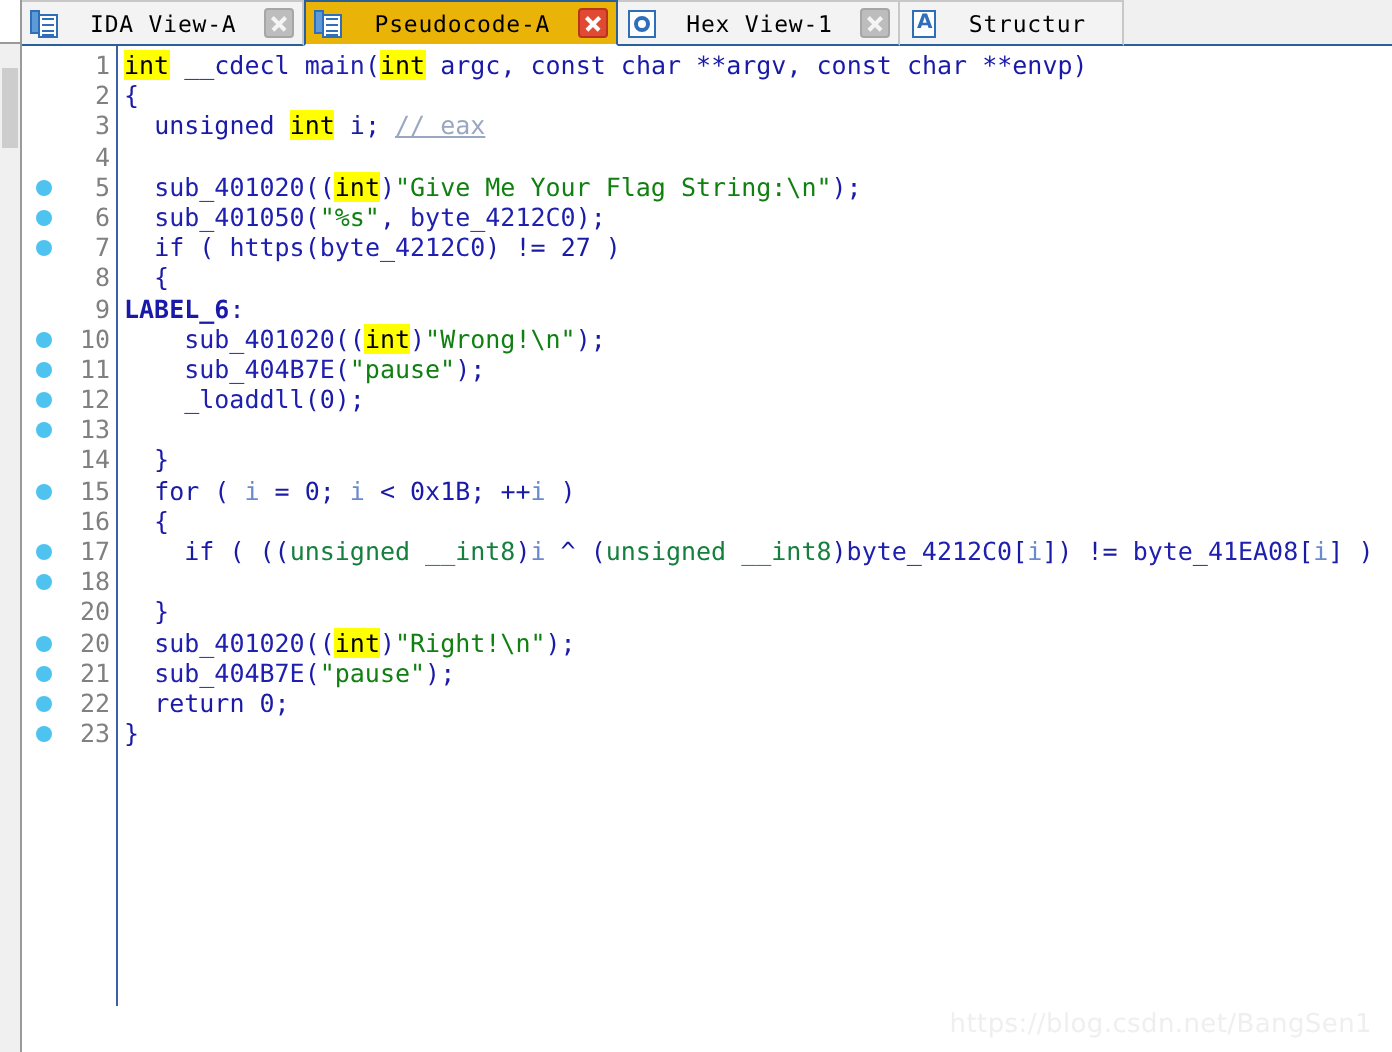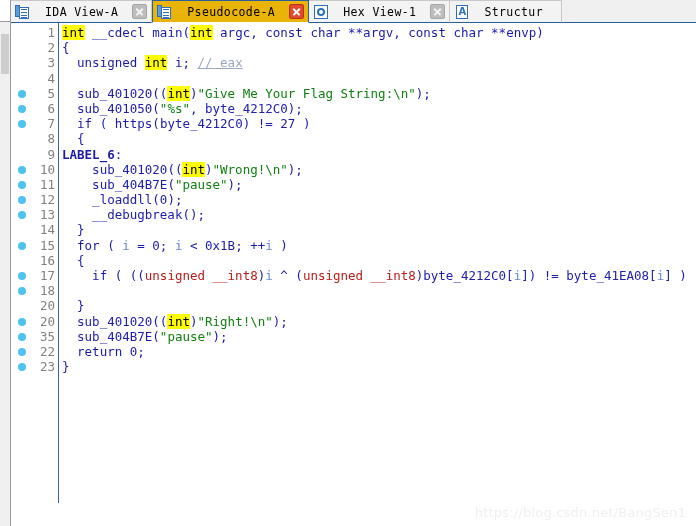--- a/index.html
+++ b/index.html
@@ -253,21 +253,21 @@
 
   
   .t-kw      { color: #1a1aa8; }
   .t-hl      { background: #ffff00; color: #000000; }
   .t-plain   { color: #1a1aa8; }
   .t-str     { color: #108010; }
   .t-num     { color: #1a1aa8; }
   .t-cmt     { color: #9aa7c0; text-decoration: underline; }
   .t-fn      { color: #2020b0; }
   .t-var     { color: #6a8ad0; }
-  .t-type    { color: #b91c1c; }
+  .t-type    { color: #15803d; }
   .t-label   { color: #1a1aa8; font-weight: bold; }
 
   
   #watermark {
     position: absolute;
     right: 10px;
     bottom: 6px;
     font-family: "DejaVu Sans", sans-serif;
     font-size: 13px;
     color: #efefef;
@@ -341,28 +341,28 @@
         <div class="code-line"><span class="lineno">3</span><span class="code-text">  <span class="t-kw">unsigned</span> <span class="t-hl">int</span> <span class="t-plain">i</span>; <span class="t-cmt">// eax</span></span></div>
         <div class="code-line"><span class="lineno">4</span><span class="code-text"></span></div>
         <div class="code-line"><span class="bp-dot"></span><span class="lineno">5</span><span class="code-text">  <span class="t-fn">sub_401020</span>((<span class="t-hl">int</span>)<span class="t-str">"Give Me Your Flag String:\n"</span>);</span></div>
         <div class="code-line"><span class="bp-dot"></span><span class="lineno">6</span><span class="code-text">  <span class="t-fn">sub_401050</span>(<span class="t-str">"%s"</span>, <span class="t-fn">byte_4212C0</span>);</span></div>
         <div class="code-line"><span class="bp-dot"></span><span class="lineno">7</span><span class="code-text">  <span class="t-kw">if</span> ( <span class="t-fn">https</span>(<span class="t-fn">byte_4212C0</span>) != <span class="t-num">27</span> )</span></div>
         <div class="code-line"><span class="lineno">8</span><span class="code-text">  {</span></div>
         <div class="code-line"><span class="lineno">9</span><span class="code-text"><span class="t-label">LABEL_6</span>:</span></div>
         <div class="code-line"><span class="bp-dot"></span><span class="lineno">10</span><span class="code-text">    <span class="t-fn">sub_401020</span>((<span class="t-hl">int</span>)<span class="t-str">"Wrong!\n"</span>);</span></div>
         <div class="code-line"><span class="bp-dot"></span><span class="lineno">11</span><span class="code-text">    <span class="t-fn">sub_404B7E</span>(<span class="t-str">"pause"</span>);</span></div>
         <div class="code-line"><span class="bp-dot"></span><span class="lineno">12</span><span class="code-text">    <span class="t-fn">_loaddll</span>(<span class="t-num">0</span>);</span></div>
-        <div class="code-line"><span class="bp-dot"></span><span class="lineno">13</span><span class="code-text">    <span class="t-fn">__debugbreak</span>();</span></div>
+        <div class="code-line"><span class="bp-dot"></span><span class="lineno">13</span></div>
         <div class="code-line"><span class="lineno">14</span><span class="code-text">  }</span></div>
         <div class="code-line"><span class="bp-dot"></span><span class="lineno">15</span><span class="code-text">  <span class="t-kw">for</span> ( <span class="t-var">i</span> = <span class="t-num">0</span>; <span class="t-var">i</span> &lt; <span class="t-num">0x1B</span>; ++<span class="t-var">i</span> )</span></div>
         <div class="code-line"><span class="lineno">16</span><span class="code-text">  {</span></div>
         <div class="code-line"><span class="bp-dot"></span><span class="lineno">17</span><span class="code-text">    <span class="t-kw">if</span> ( ((<span class="t-type">unsigned __int8</span>)<span class="t-var">i</span> ^ (<span class="t-type">unsigned __int8</span>)<span class="t-fn">byte_4212C0</span>[<span class="t-var">i</span>]) != <span class="t-fn">byte_41EA08</span>[<span class="t-var">i</span>] )</span></div>
         <div class="code-line"><span class="bp-dot"></span><span class="lineno">18</span></div>
         <div class="code-line"><span class="lineno">20</span><span class="code-text">  }</span></div>
         <div class="code-line"><span class="bp-dot"></span><span class="lineno">20</span><span class="code-text">  <span class="t-fn">sub_401020</span>((<span class="t-hl">int</span>)<span class="t-str">"Right!\n"</span>);</span></div>
-        <div class="code-line"><span class="bp-dot"></span><span class="lineno">35</span><span class="code-text">  <span class="t-fn">sub_404B7E</span>(<span class="t-str">"pause"</span>);</span></div>
+        <div class="code-line"><span class="bp-dot"></span><span class="lineno">21</span><span class="code-text">  <span class="t-fn">sub_404B7E</span>(<span class="t-str">"pause"</span>);</span></div>
         <div class="code-line"><span class="bp-dot"></span><span class="lineno">22</span><span class="code-text">  <span class="t-kw">return</span> <span class="t-num">0</span>;</span></div>
         <div class="code-line"><span class="bp-dot"></span><span class="lineno">23</span><span class="code-text">}</span></div>
       </div>
     <div id="watermark">https://blog.csdn.net/BangSen1</div>
   </div>
 
 </div>
 
 </body></html>

